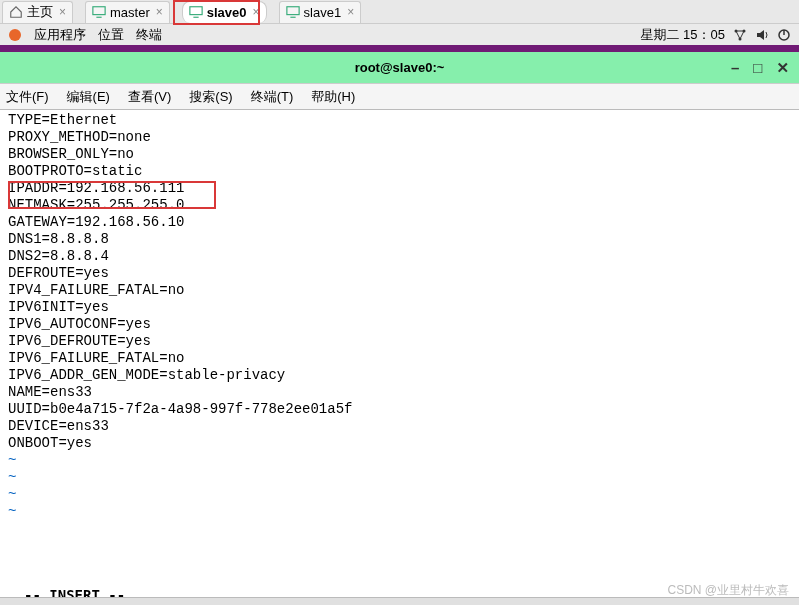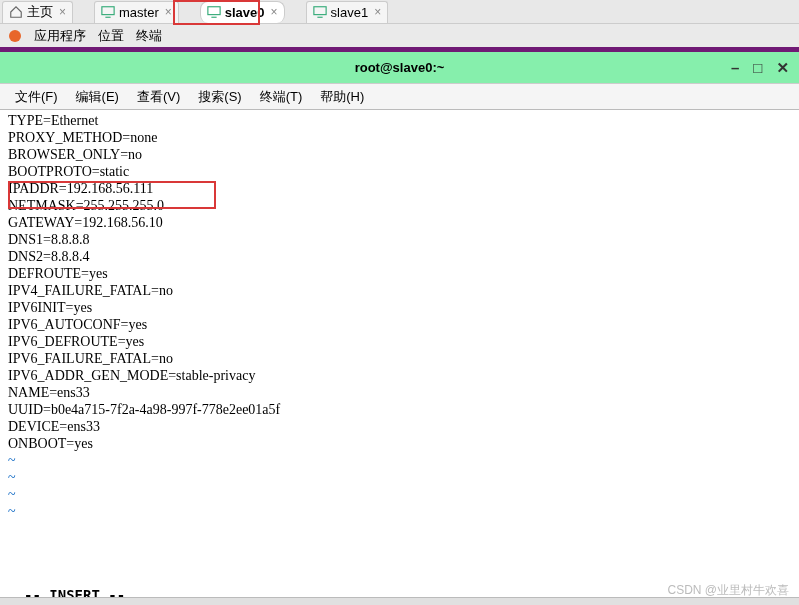--- a/index.html
+++ b/index.html
@@ -21,21 +21,21 @@
   padding: 0 2px;
 }
 .tab {
   display: flex;
   align-items: center;
   padding: 2px 6px;
   background: #f5f5f5;
   border: 1px solid #ccc;
   border-bottom: none;
   border-radius: 3px 3px 0 0;
-  margin-right: 21px;
+  margin-right: 12px;
   height: 22px;
 }
 .tab.active {
   background: #fff;
   border-radius: 8px;
 }
 .tab-icon {
   width: 14px;
   height: 14px;
   margin-right: 4px;
@@ -54,21 +54,21 @@
   position: absolute;
   pointer-events: none;
 }
 .highlight-tabs { top: 0; left: 173px; width: 87px; height: 25px; }
 .highlight-ipaddr { top: 181px; left: 8px; width: 208px; height: 28px; }
 .app-bar {
   display: flex;
   align-items: center;
   height: 28px;
   background: #eaeaea;
-  border-bottom: 5px solid #701a75;
+  border-bottom: 7px solid #701a75;
   padding: 0 8px;
   justify-content: space-between;
 }
 .app-bar-left { display: flex; align-items: center; gap: 12px; }
 .app-bar-right { display: flex; align-items: center; gap: 8px; }
 .app-icon { width: 14px; height: 14px; display: inline-flex; align-items: center; justify-content: center; }
 .window-bar {
   display: flex;
   align-items: center;
   justify-content: center;
@@ -84,27 +84,27 @@
   display: flex;
   gap: 14px;
 }
 .window-controls span { cursor: pointer; font-size: 15px; color: #333; }
 .menu-bar {
   display: flex;
   align-items: center;
   height: 26px;
   background: #f5f5f5;
   border-bottom: 1px solid #bbb;
-  padding: 0 9px;
+  padding: 0 0;
   gap: 6px;
 }
 .menu-item { padding: 2px 6px; cursor: pointer; }
 .terminal {
   background: #fff;
-  font-family: Liberation Serif, serif;
+  font-family: Liberation Mono, monospace;
   font-size: 14px;
   line-height: 17px;
   color: #000;
   padding: 2px 8px;
   white-space: pre;
   height: calc(605px - 24px - 28px - 32px - 26px - 18px);
   overflow: hidden;
 }
 .tilde { color: #0060c0; }
 .status-line {
@@ -181,20 +181,43 @@
 <div class="app-bar">
   <div class="app-bar-left">
     <span class="app-icon">
       <svg width="14" height="14">
           <circle cx="7" cy="7" r="6" fill="#e8662a"></circle>
         </svg>
     </span>
     <span>应用程序</span>
     <span>位置</span>
     <span>终端</span>
+  </div>
+  <div class="app-bar-right">
+    <span>星期二 15：05</span>
+    <span class="app-icon">
+      <svg width="14" height="14">
+          <circle cx="3" cy="3" r="1.5" fill="#333"></circle>
+          <circle cx="11" cy="3" r="1.5" fill="#333"></circle>
+          <circle cx="7" cy="11" r="1.5" fill="#333"></circle>
+          <path d="M3 3 L11 3 L7 11 Z" fill="none" stroke="#333" stroke-width="1"></path>
+        </svg>
+    </span>
+    <span class="app-icon">
+      <svg width="14" height="14">
+          <path d="M2 5 L5 5 L9 2 L9 12 L5 9 L2 9 Z" fill="#333"></path>
+          <path d="M11 4 Q13 7 11 10" fill="none" stroke="#333" stroke-width="1"></path>
+        </svg>
+    </span>
+    <span class="app-icon">
+      <svg width="14" height="14">
+          <circle cx="7" cy="7" r="5" fill="none" stroke="#333" stroke-width="1.5"></circle>
+          <line x1="7" y1="2" x2="7" y2="7" stroke="#333" stroke-width="1.5"></line>
+        </svg>
+    </span>
   </div>
 </div>
 
 <div class="window-bar">
   <span>root@slave0:~</span>
   <div class="window-controls">
     <span>–</span>
     <span>□</span>
     <span>✕</span>
   </div>

